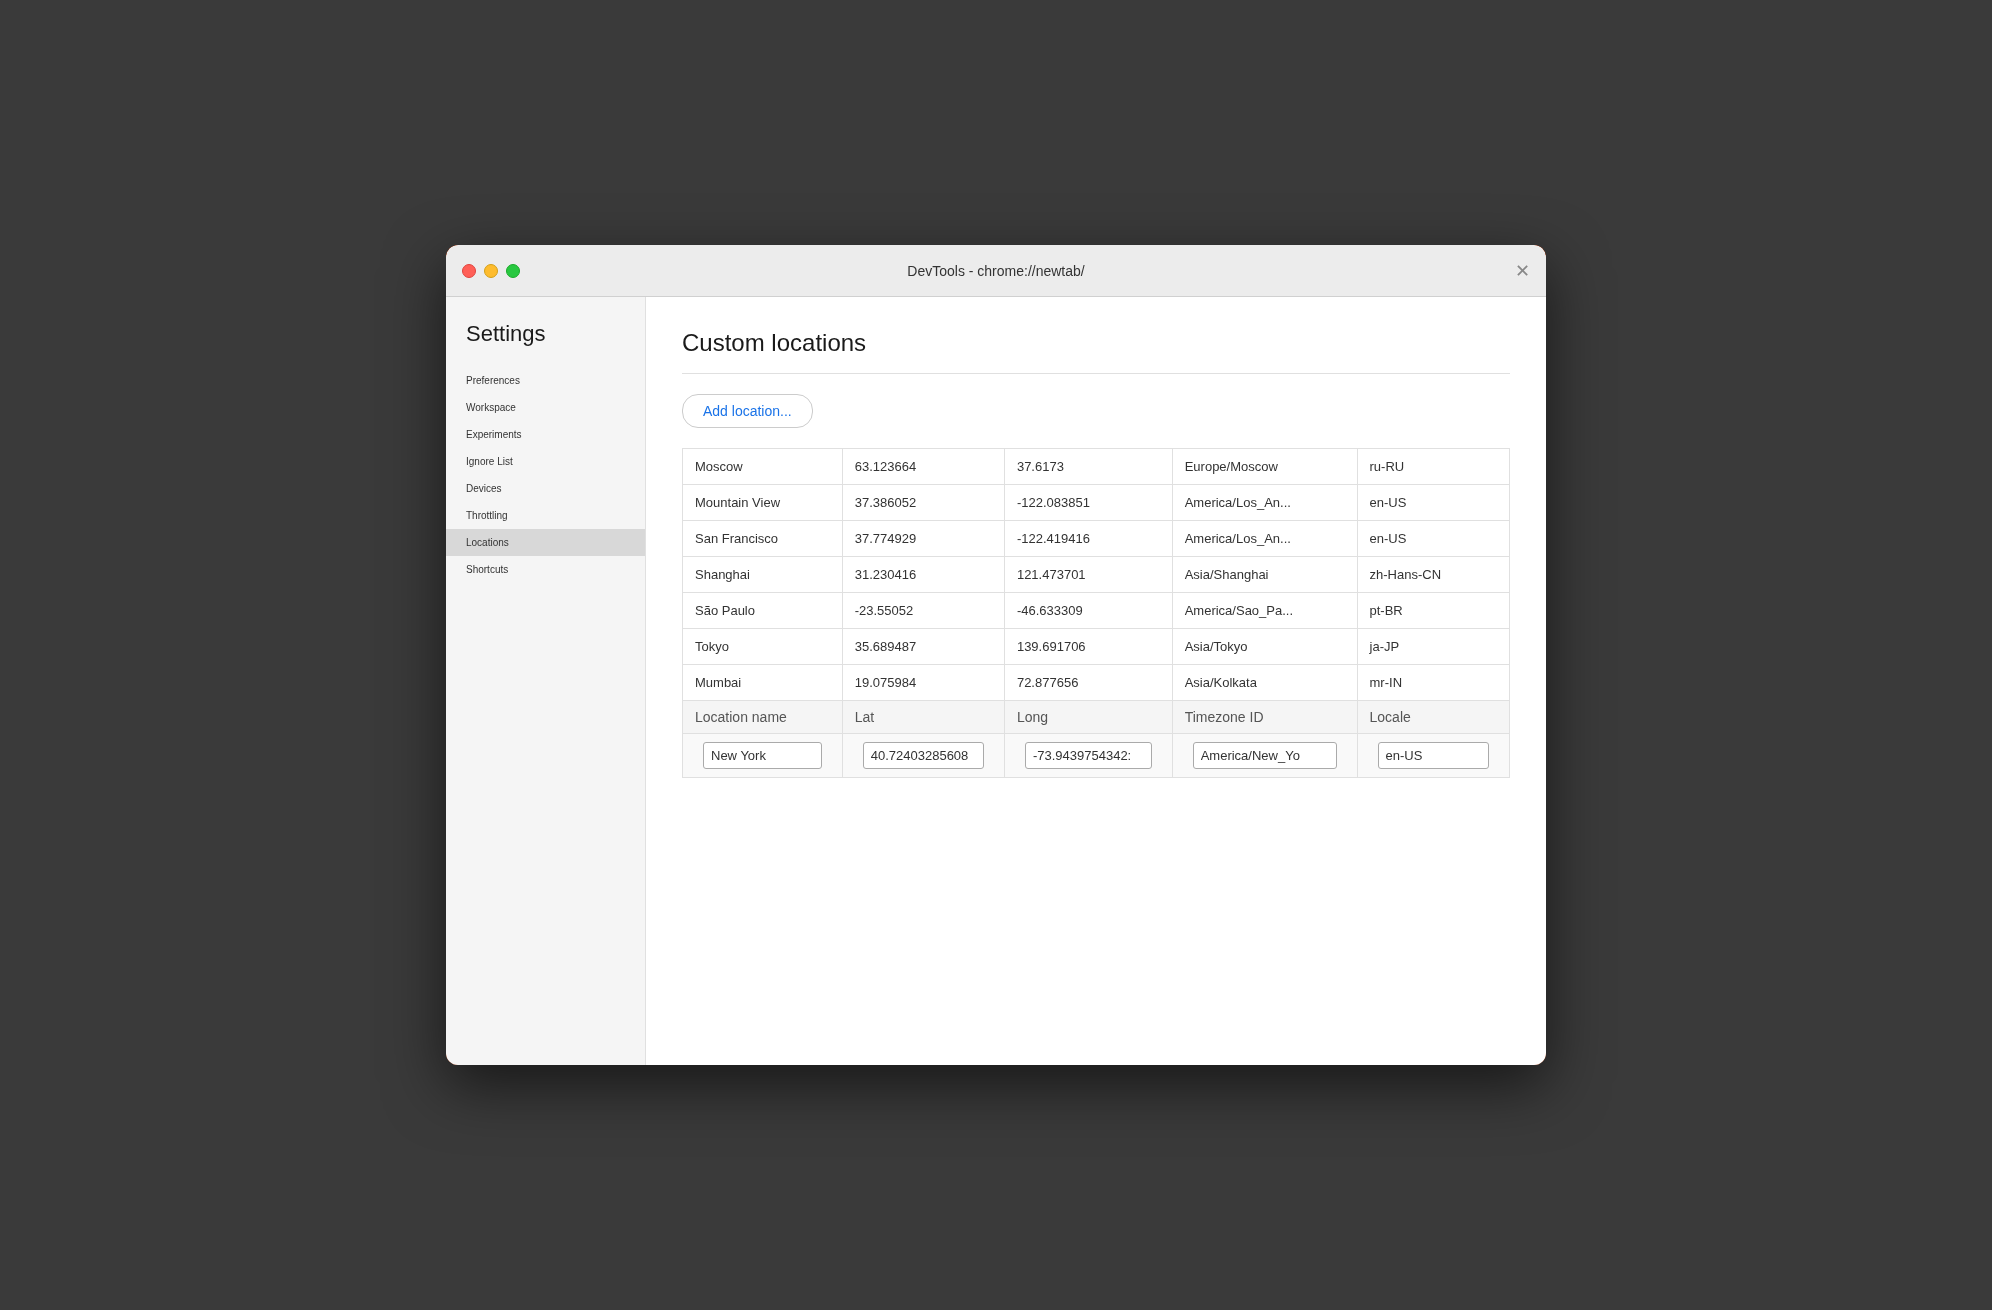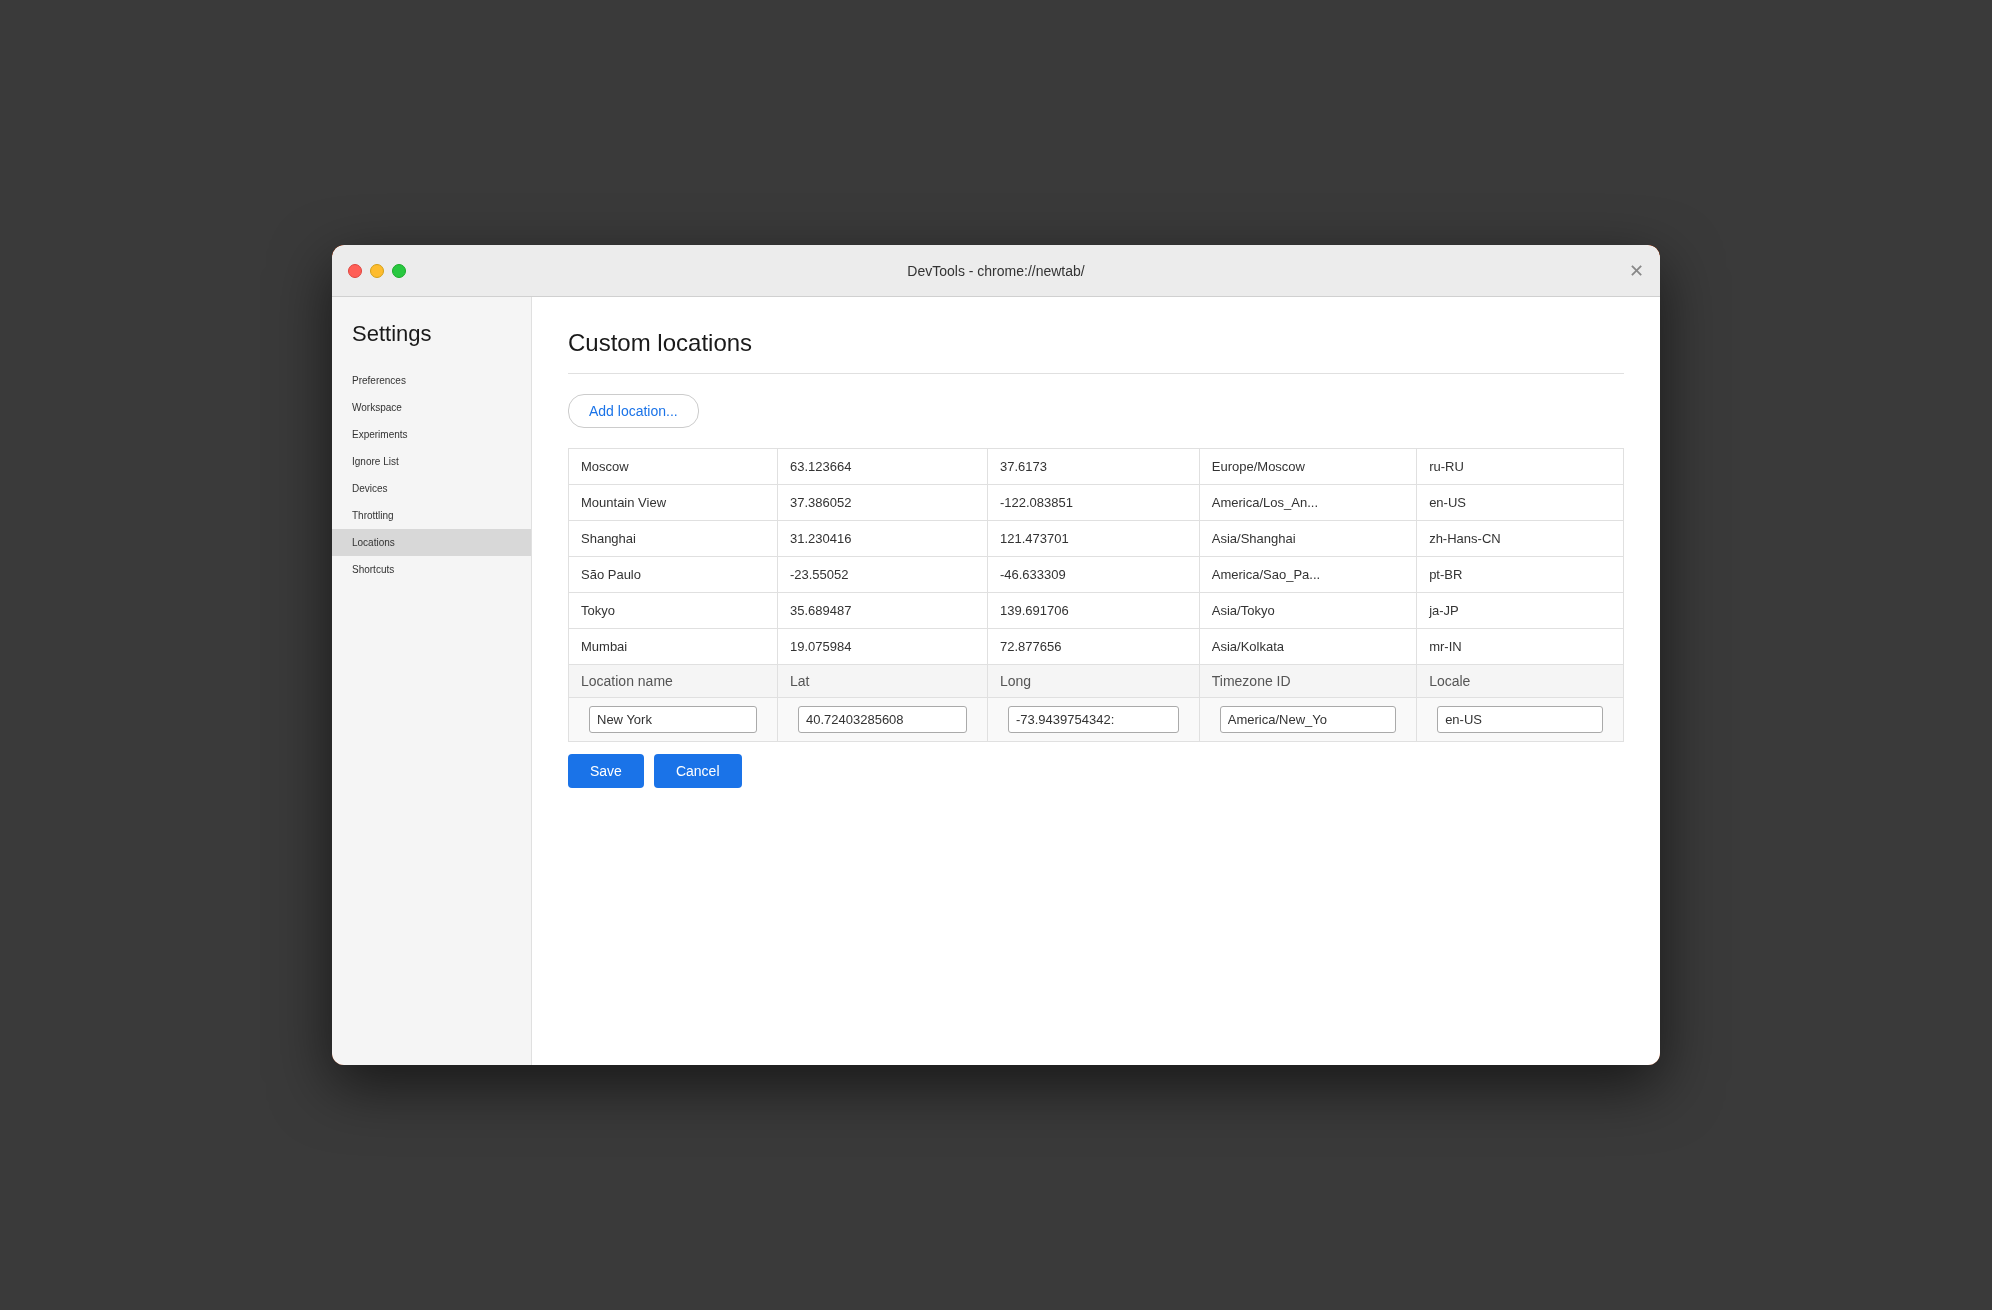--- a/index.html
+++ b/index.html
@@ -10,21 +10,21 @@
       align-items: center;
       justify-content: center;
       min-height: 100vh;
       font-family: -apple-system, BlinkMacSystemFont, "Segoe UI", sans-serif;
     }
 
     .window {
       background: #c2410c;
       border-radius: 12px;
       box-shadow: 0 20px 60px rgba(0,0,0,0.6);
-      width: 1328px;
+      width: 1100px;
       min-height: 820px;
       overflow: hidden;
       position: relative;
     }
 
     .title-bar {
       background: #ececec;
       height: 52px;
       display: flex;
       align-items: center;
@@ -275,20 +275,27 @@
               <td>ru-RU</td>
             </tr>
             <tr>
               <td>Mountain View</td>
               <td>37.386052</td>
               <td>-122.083851</td>
               <td>America/Los_An...</td>
               <td>en-US</td>
             </tr>
             <tr>
+              <td>San Francisco</td>
+              <td>37.774929</td>
+              <td>-122.419416</td>
+              <td>America/Los_An...</td>
+              <td>en-US</td>
+            </tr>
+            <tr>
               <td>Shanghai</td>
               <td>31.230416</td>
               <td>121.473701</td>
               <td>Asia/Shanghai</td>
               <td>zh-Hans-CN</td>
             </tr>
             <tr>
               <td>São Paulo</td>
               <td>-23.55052</td>
               <td>-46.633309</td>
@@ -320,19 +327,15 @@
               <td><input type="text" value="New York" style=""></td>
               <td><input type="text" value="40.72403285608" style=""></td>
               <td><input type="text" value="-73.9439754342:" style=""></td>
               <td><input type="text" value="America/New_Yo" style=""></td>
               <td><input type="text" value="en-US" style=""></td>
             </tr>
           </tbody>
       </table>
 
       
-      <div class="buttons-row">
-        <button class="btn-save">Save</button>
-        <button class="btn-cancel">Cancel</button>
-      </div>
     </div>
   </div>
 </div>
 
 </body></html>

